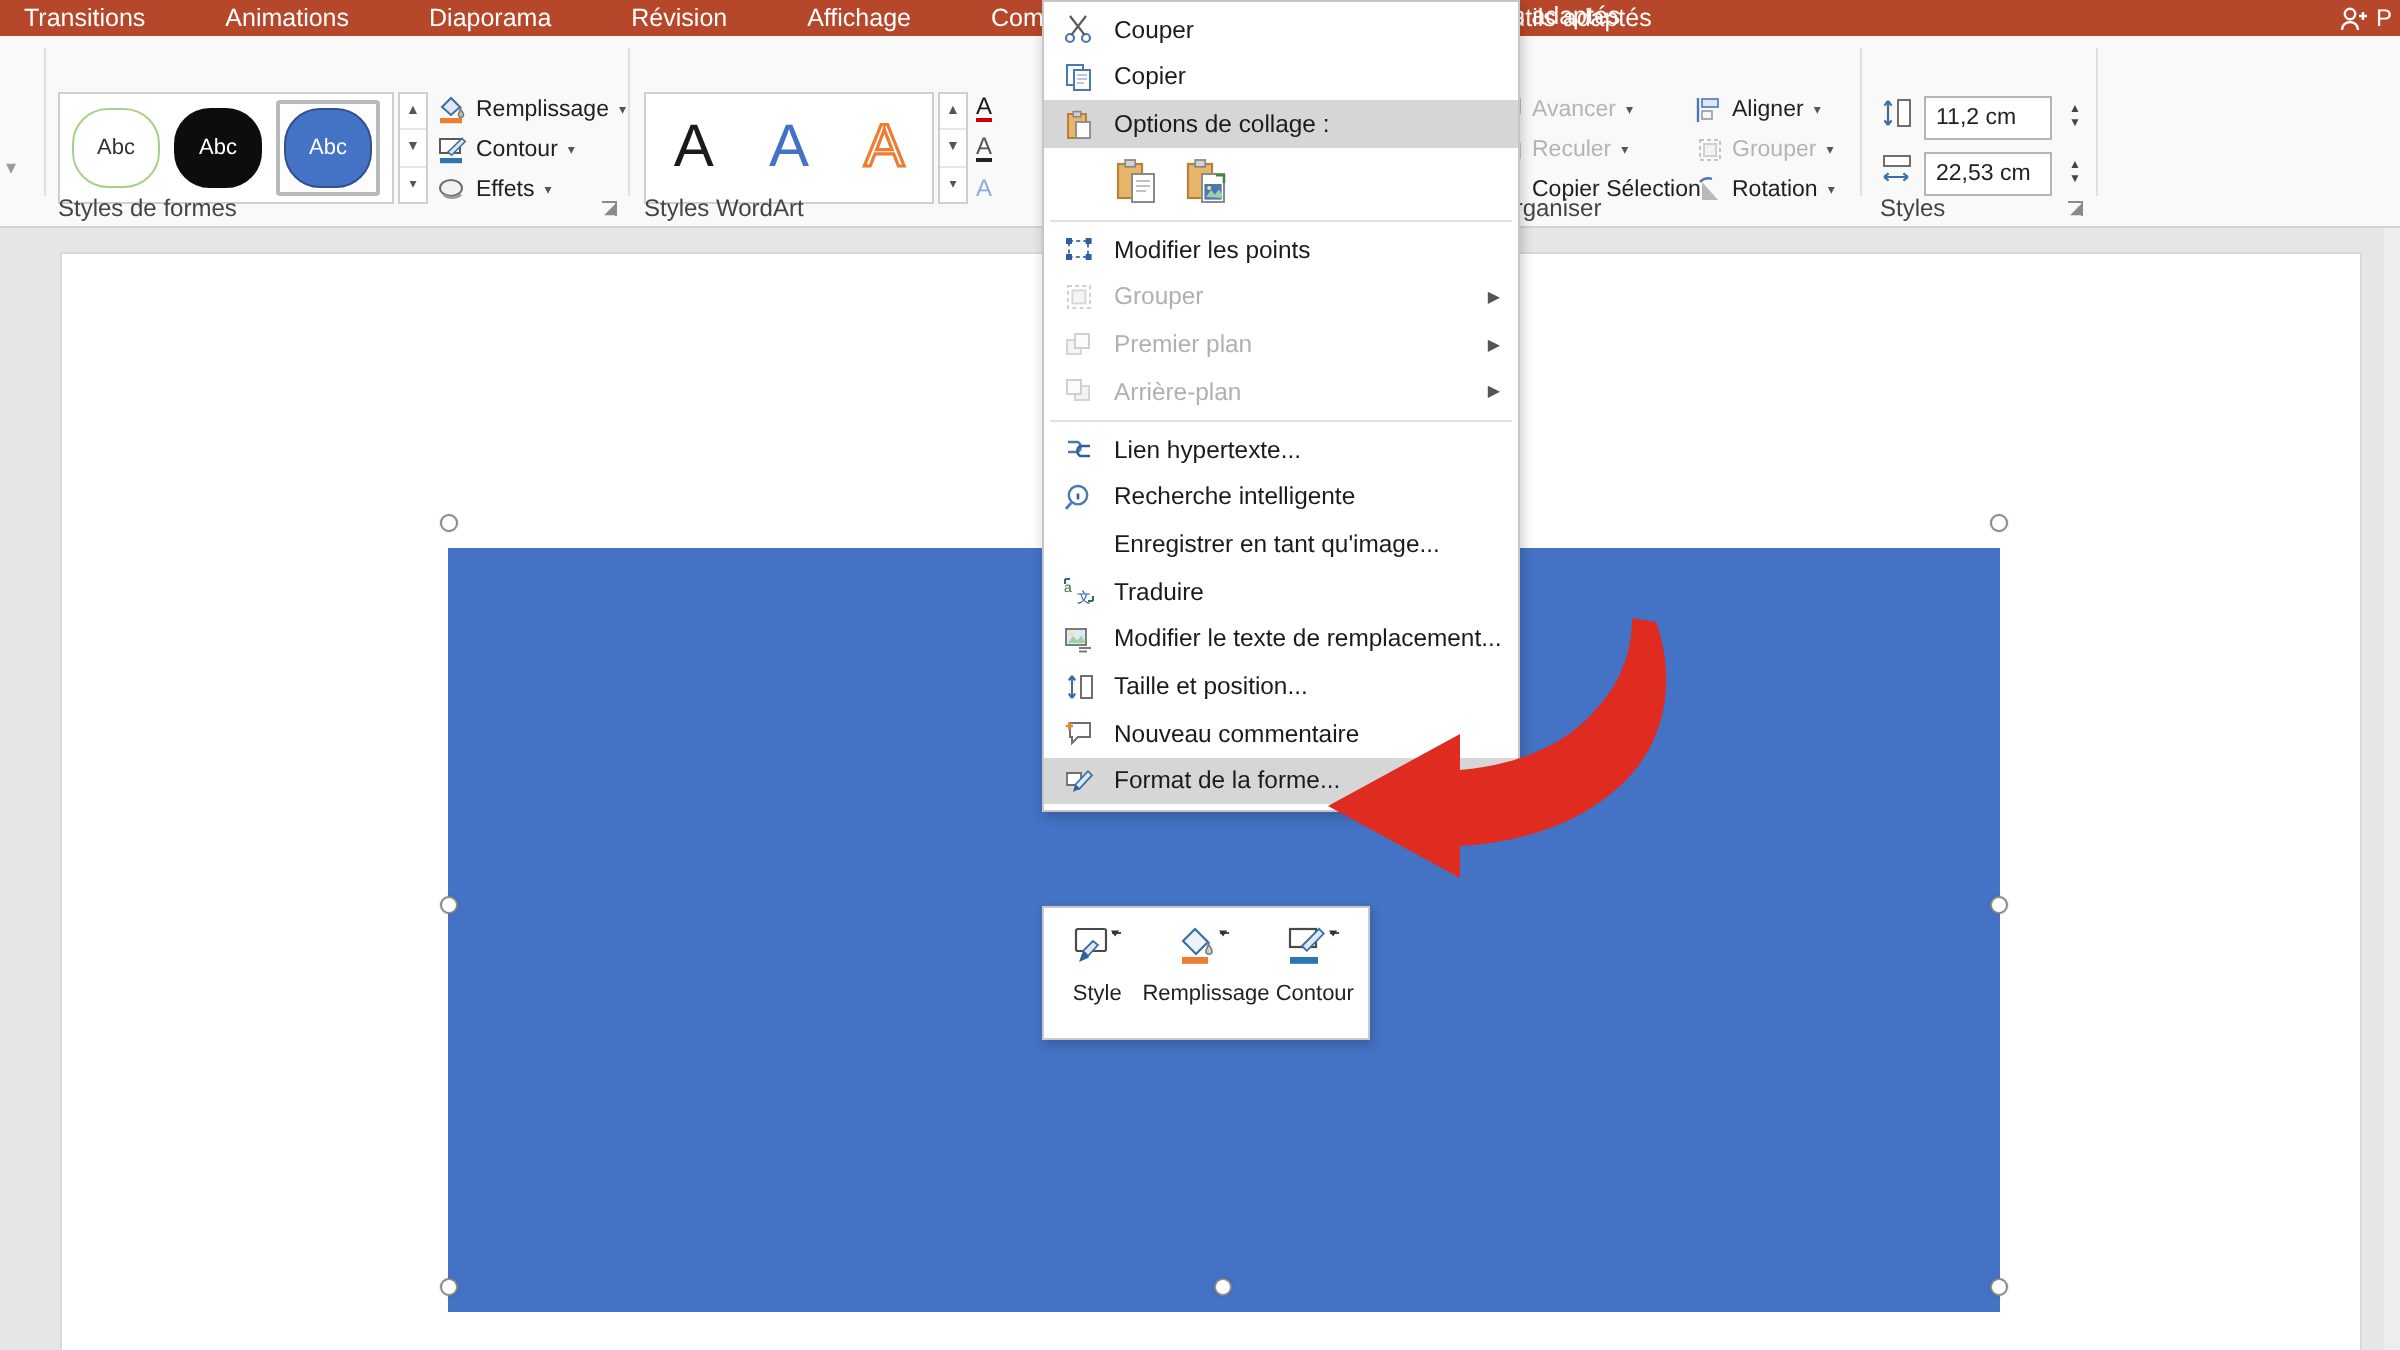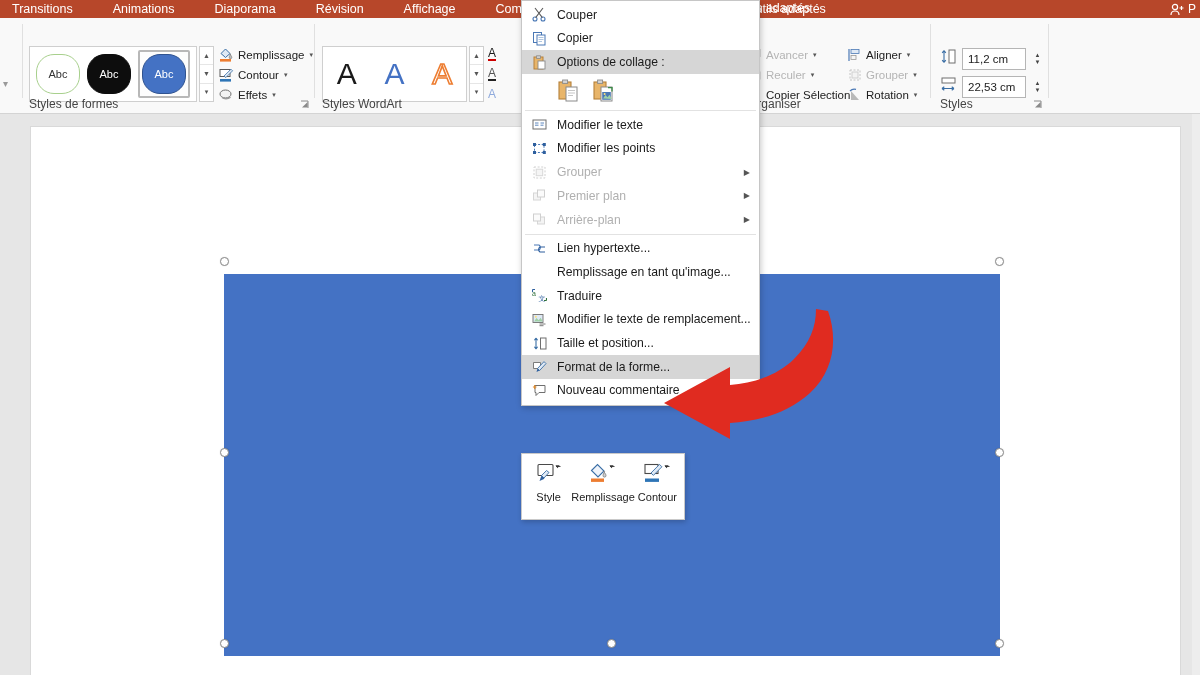--- a/index.html
+++ b/index.html
@@ -486,29 +486,20 @@
           <rect x="10.2" y="13" width="8.6" height="7.8" fill="#4a78b5"></rect>
           <path d="M11 19.5 13.5 16l2 2.3 2-2.6 2.3 4.3z" fill="#9ed0a6"></path>
           <circle cx="12.6" cy="15" r="1" fill="#ffe27a"></circle>
           <path d="M16 8.6h4v4" fill="none" stroke="#3a8a46" stroke-width="1.3"></path>
         </svg>
       </span>
     </div>
 
     <div class="mi-sep"></div>
 
-    <div class="mi">
-      <span class="ico">
-        <svg width="15" height="15" viewBox="0 0 15 15">
-          <rect x="1" y="3" width="13" height="9" fill="#fff" stroke="#6f6f6f" stroke-width="1"></rect>
-          <path d="M3 6h3.5M3 8.2h3.5M8.5 6h3.5M8.5 8.2h3" stroke="#4a78b5" stroke-width=".9"></path>
-        </svg>
-      </span>
-      <span class="lbl">Modifier le texte</span>
-    </div>
 
     <div class="mi">
       <span class="ico">
         <svg width="15" height="15" viewBox="0 0 15 15">
           <path d="M2.5 3.5 12 3.5 12 11.5 2.5 11.5z" fill="none" stroke="#4a78b5" stroke-width="1" stroke-dasharray="2 1.6"></path>
           <rect x="1" y="2" width="3" height="3" fill="#2e5f9e"></rect>
           <rect x="10.8" y="2" width="3" height="3" fill="#2e5f9e"></rect>
           <rect x="1" y="10" width="3" height="3" fill="#2e5f9e"></rect>
           <rect x="10.8" y="10" width="3" height="3" fill="#2e5f9e"></rect>
         </svg>
@@ -554,24 +545,34 @@
     <div class="mi">
       <span class="ico">
         <svg width="15" height="15" viewBox="0 0 15 15">
           <path d="M2 4h5a3 3 0 0 1 0 5H2" fill="none" stroke="#4a78b5" stroke-width="1.2"></path>
           <path d="M13 11H8a3 3 0 0 1 0-5h5" fill="none" stroke="#2e5f9e" stroke-width="1.2"></path>
         </svg>
       </span>
       <span class="lbl">Lien hypertexte...</span>
     </div>
 
+    <div class="mi">
+      <span class="ico">
+        <svg width="15" height="15" viewBox="0 0 15 15">
+          <circle cx="7" cy="6.6" r="4.6" fill="none" stroke="#4a78b5" stroke-width="1.2"></circle>
+          <path d="M3.6 10.4 1 13.4" stroke="#4a78b5" stroke-width="1.4"></path>
+          <path d="M7 4.2v.1M7 5.8v3" stroke="#2e5f9e" stroke-width="1.3"></path>
+        </svg>
+      </span>
+      <span class="lbl">Recherche intelligente</span>
+    </div>
 
     <div class="mi">
       <span class="ico"></span>
-      <span class="lbl">Remplissage en tant qu'image...</span>
+      <span class="lbl">Enregistrer en tant qu'image...</span>
     </div>
 
     <div class="mi">
       <span class="ico">
         <svg width="15" height="15" viewBox="0 0 15 15">
           <text x="0" y="8" font-size="7" font-family="Liberation Sans, sans-serif" fill="#2f6f3a">a</text>
           <text x="6.5" y="13" font-size="7" font-family="Liberation Sans, sans-serif" fill="#2e5f9e">文</text>
           <path d="M.5 1.5h2.5M.5 1.5v2.5" stroke="#2e5f9e" stroke-width="1.1"></path>
           <path d="M14.5 12.5h-2.5M14.5 12.5v-2.5" stroke="#2f6f3a" stroke-width="1.1"></path>
         </svg>
@@ -595,39 +596,39 @@
     <div class="mi">
       <span class="ico">
         <svg width="15" height="15" viewBox="0 0 15 15">
           <rect x="8.5" y="2" width="5.5" height="11" fill="#fff" stroke="#6f6f6f" stroke-width="1"></rect>
           <path d="M4 2v11M4 2 2.4 4.2M4 2l1.6 2.2M4 13l-1.6-2.2M4 13l1.6-2.2" stroke="#3a6ea5" stroke-width="1.1" fill="none"></path>
         </svg>
       </span>
       <span class="lbl">Taille et position...</span>
     </div>
 
+    <div class="mi">
+      <span class="ico">
+        <svg width="15" height="15" viewBox="0 0 15 15">
+          <path d="M3 2.5h10v7H7l-3 3v-3H3z" fill="#fff" stroke="#6f6f6f" stroke-width="1"></path>
+          <path d="M1.5 1v4M-.3 3h3.6" stroke="#e08a2a" stroke-width="1.2" transform="translate(1.2,1)"></path>
+        </svg>
+      </span>
+      <span class="lbl">Nouveau commentaire</span>
+    </div>
+
     <div class="mi hi">
       <span class="ico">
         <svg width="15" height="15" viewBox="0 0 15 15">
           <path d="M1.5 3.5h7v6h-7z" fill="#fff" stroke="#6f6f6f" stroke-width=".9"></path>
           <path d="M5.5 9.5 12 2.6l2 2L7.6 11.5z" fill="#dfe9f5" stroke="#3a6ea5" stroke-width=".9"></path>
           <path d="M5.5 9.5 4.5 13l3.1-1.5z" fill="#2e5f9e"></path>
         </svg>
       </span>
       <span class="lbl">Format de la forme...</span>
-    </div>
-
-    <div class="mi">
-      <span class="ico">
-        <svg width="15" height="15" viewBox="0 0 15 15">
-          <path d="M3 2.5h10v7H7l-3 3v-3H3z" fill="#fff" stroke="#6f6f6f" stroke-width="1"></path>
-          <path d="M1.5 1v4M-.3 3h3.6" stroke="#e08a2a" stroke-width="1.2" transform="translate(1.2,1)"></path>
-        </svg>
-      </span>
-      <span class="lbl">Nouveau commentaire</span>
     </div>
   </div>
 
   <div class="mini">
     <div class="mini-item">
       <span class="mini-ico">
         <svg width="26" height="24" viewBox="0 0 26 24">
           <rect x="2" y="2.5" width="15" height="11" rx="1" fill="#fff" stroke="#4a4a4a" stroke-width="1.1"></rect>
           <path d="M13 10.5 8 16l-2.5-2.5 5-5z" fill="#dfe9f5" stroke="#3a6ea5" stroke-width=".9"></path>
           <path d="M5.5 13.5 3.5 19l5-2.3z" fill="#2e5f9e"></path>

